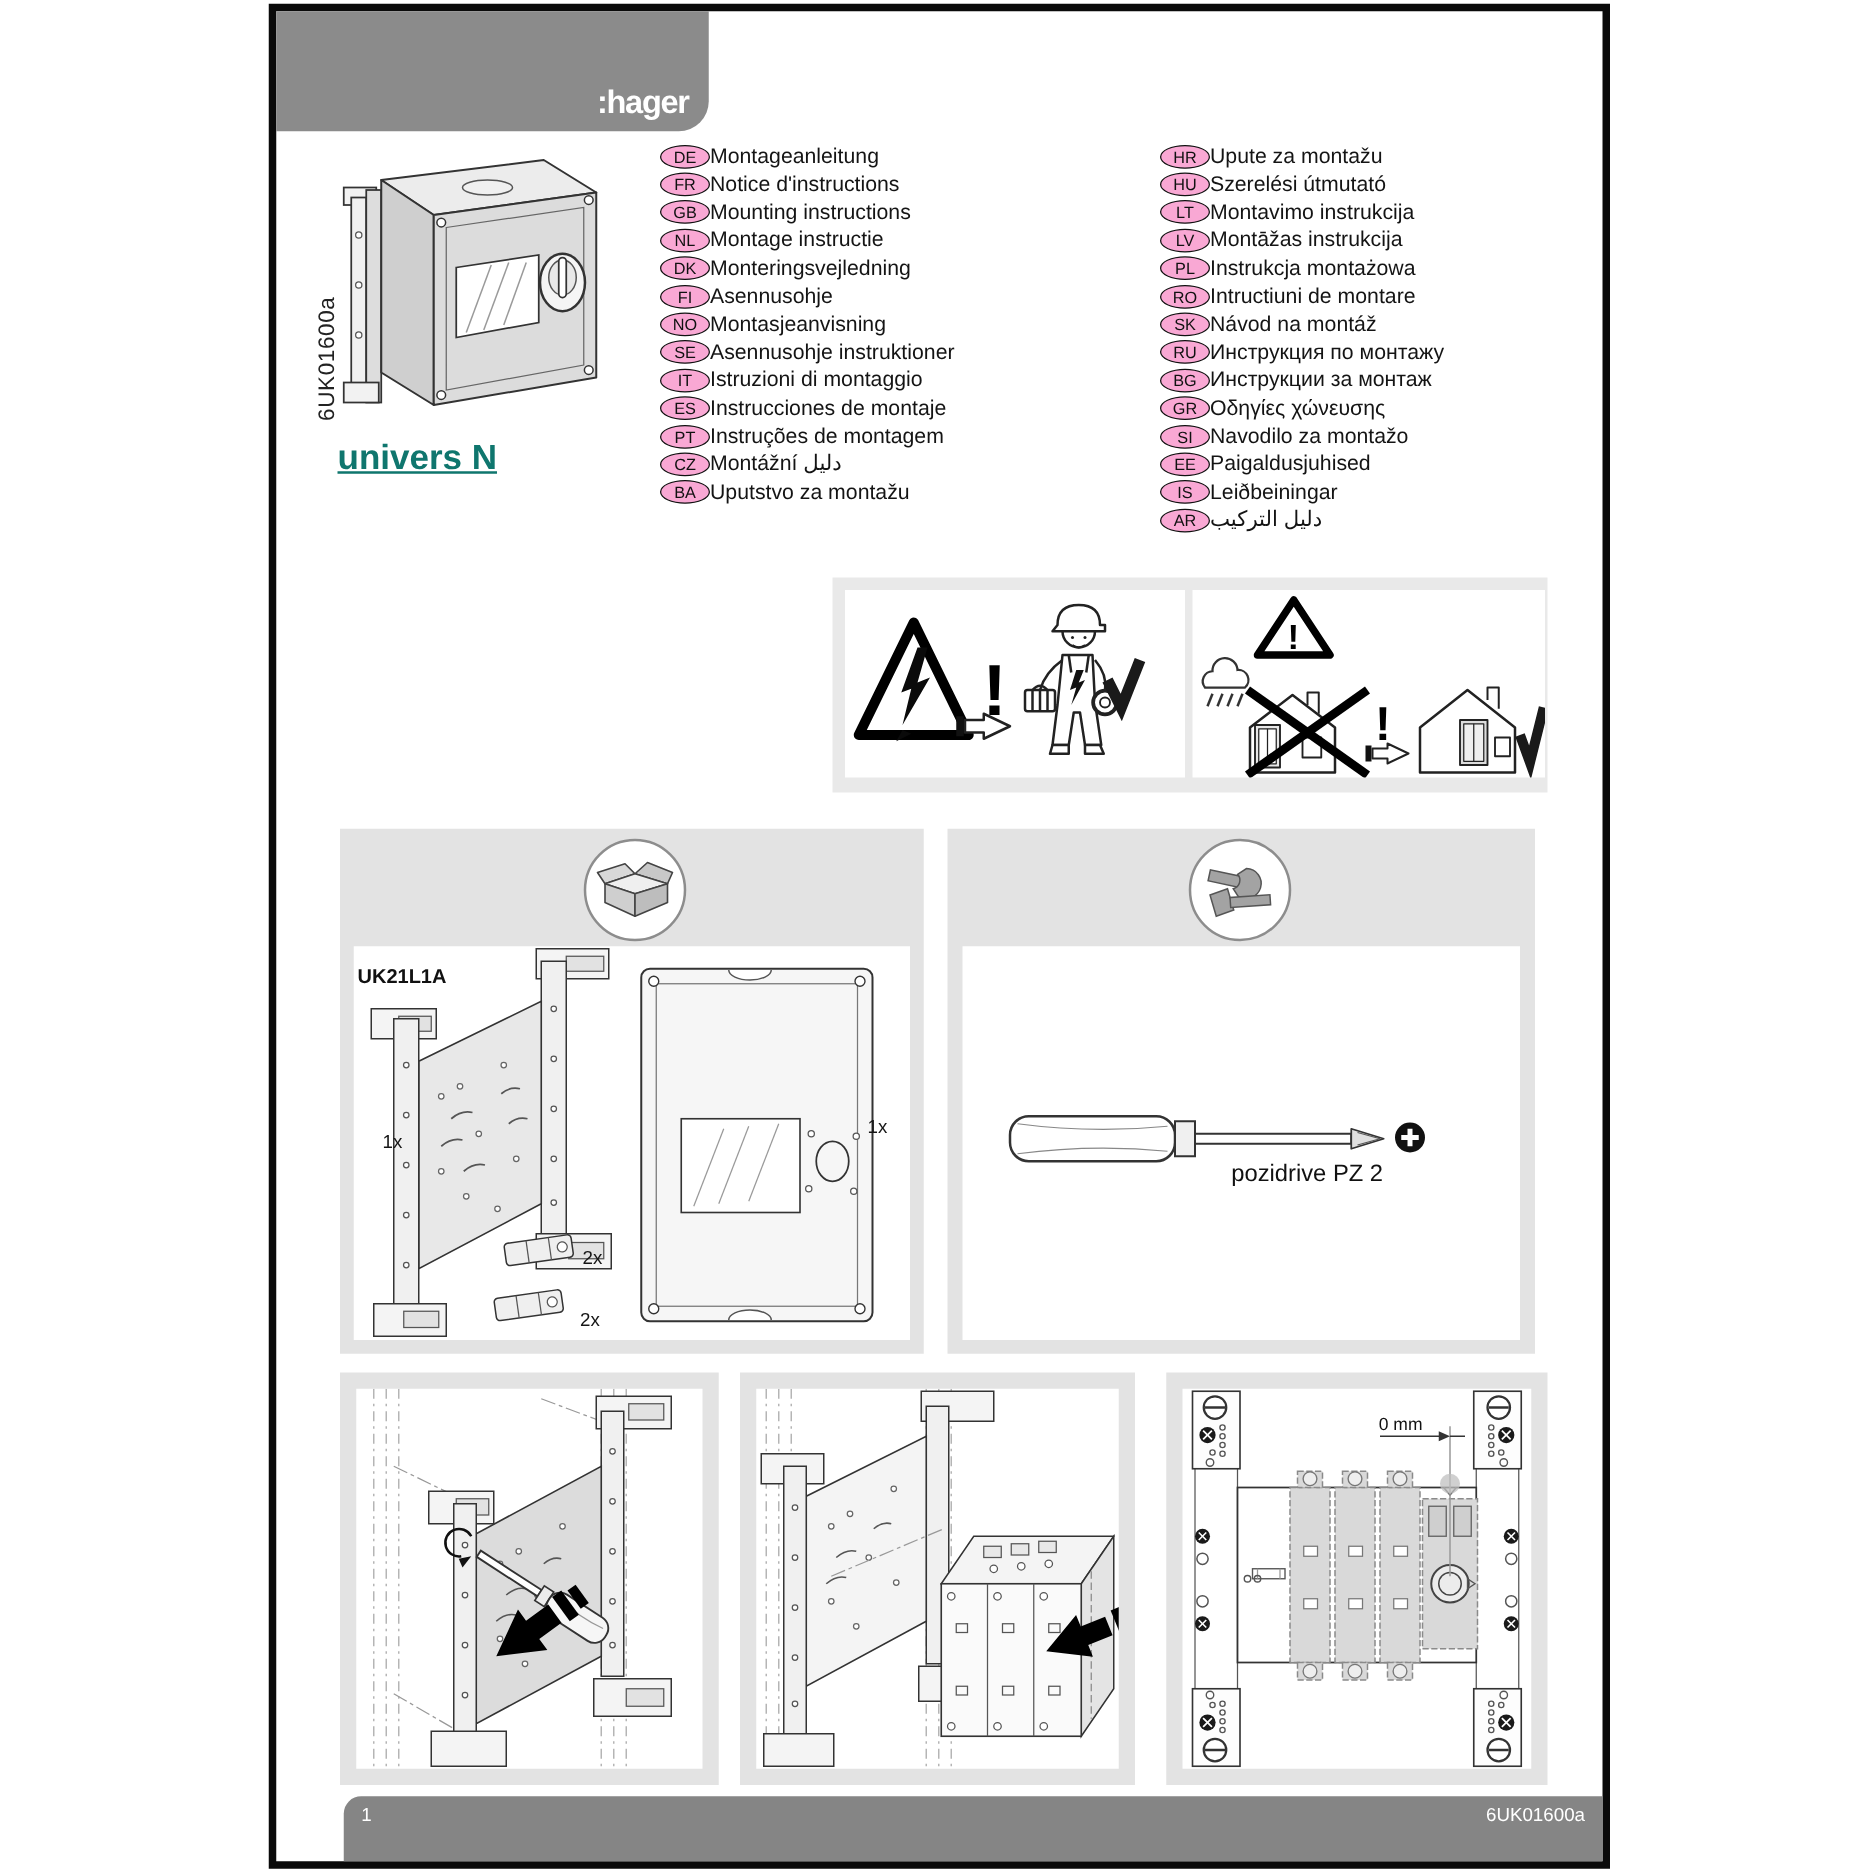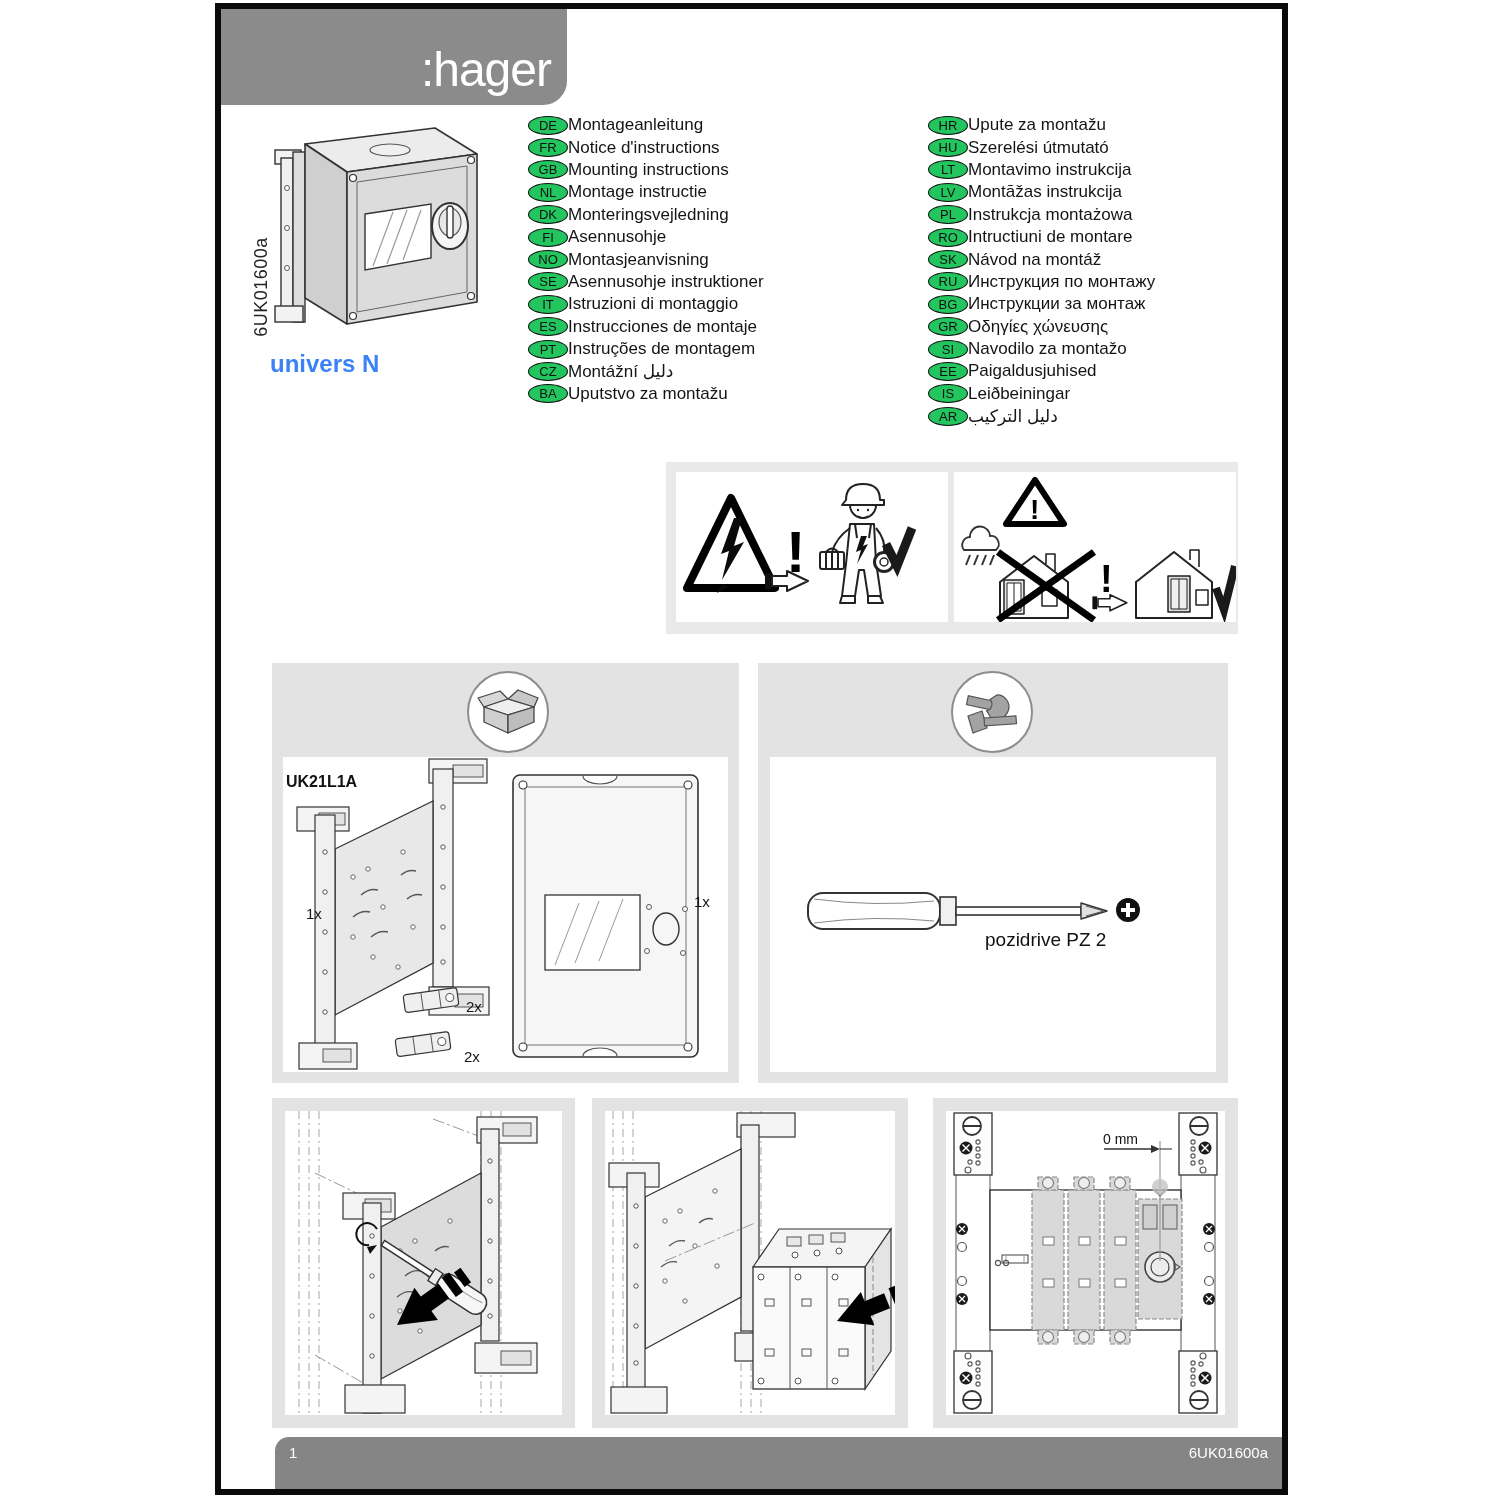--- a/index.html
+++ b/index.html
@@ -6,31 +6,31 @@
   body{
     width:1500px;height:1500px;position:relative;background:#ffffff;
     font-family:"Liberation Sans","DejaVu Sans",sans-serif;color:#1a1a1a;
     overflow:hidden;-webkit-font-smoothing:antialiased;
   }
   .abs{position:absolute;}
   
   .border-frame{left:215px;top:3px;width:1073px;height:1492px;border:6px solid #0a0a0a;box-sizing:border-box;}
   
   .header-block{left:221px;top:9px;width:346px;height:96px;background:#8b8b8b;border-bottom-right-radius:24px;}
-  .logo{position:absolute;right:16px;bottom:8px;font-size:48px;font-weight:400;color:#ffffff;letter-spacing:-1px;}
+  .logo{position:absolute;right:16px;bottom:8px;font-size:26px;font-weight:700;color:#ffffff;letter-spacing:-1px;}
   
   .product-code{left:202px;top:276px;width:120px;height:22px;transform:rotate(-90deg);font-size:18px;text-align:center;color:#222;letter-spacing:.5px;}
-  .product-name{left:270px;top:350px;font-size:24px;font-weight:700;color:#3b82f6;}
+  .product-name{left:270px;top:350px;font-size:28px;font-weight:700;color:#0f766e;text-decoration:underline;}
   
   .lang-col{display:flex;flex-direction:column;}
   .lang-col.left{left:528px;top:114px;}
   .lang-col.right{left:928px;top:114px;}
   .lrow{height:22.4px;display:flex;align-items:center;}
   .badge{width:40px;height:19px;border:1.7px solid #111;border-radius:50%;display:flex;align-items:center;justify-content:center;
-         font-size:13px;color:#111;box-sizing:border-box;flex:0 0 40px;background:#22c55e;}
+         font-size:13px;color:#111;box-sizing:border-box;flex:0 0 40px;background:#f9a8d4;}
   .llabel{font-size:17px;white-space:nowrap;color:#141414;}
   
   .warnbox{left:666px;top:462px;width:572px;height:172px;background:#e9e9e9;}
   .warnpane{position:absolute;top:10px;height:150px;background:#ffffff;}
   .warnpane.a{left:10px;width:272px;}
   .warnpane.b{left:288px;width:282px;}
   
   .panel{background:#e3e3e3;}
   .pkg-panel{left:272px;top:663px;width:467px;height:420px;}
   .tool-panel{left:758px;top:663px;width:470px;height:420px;}

